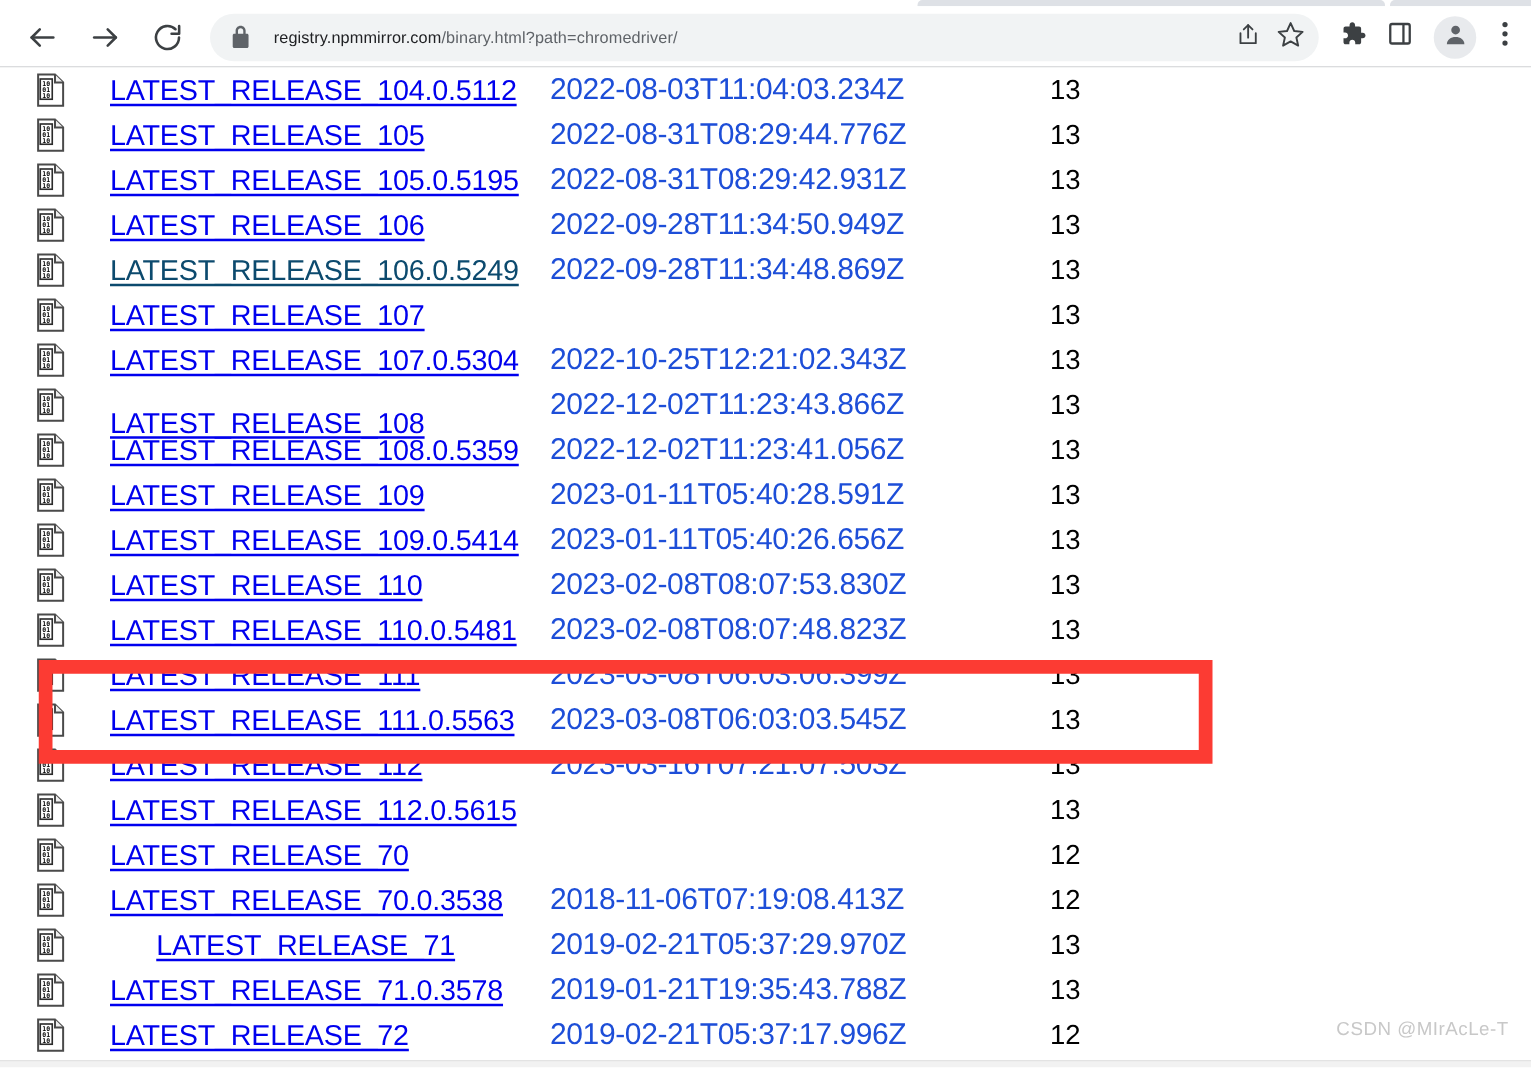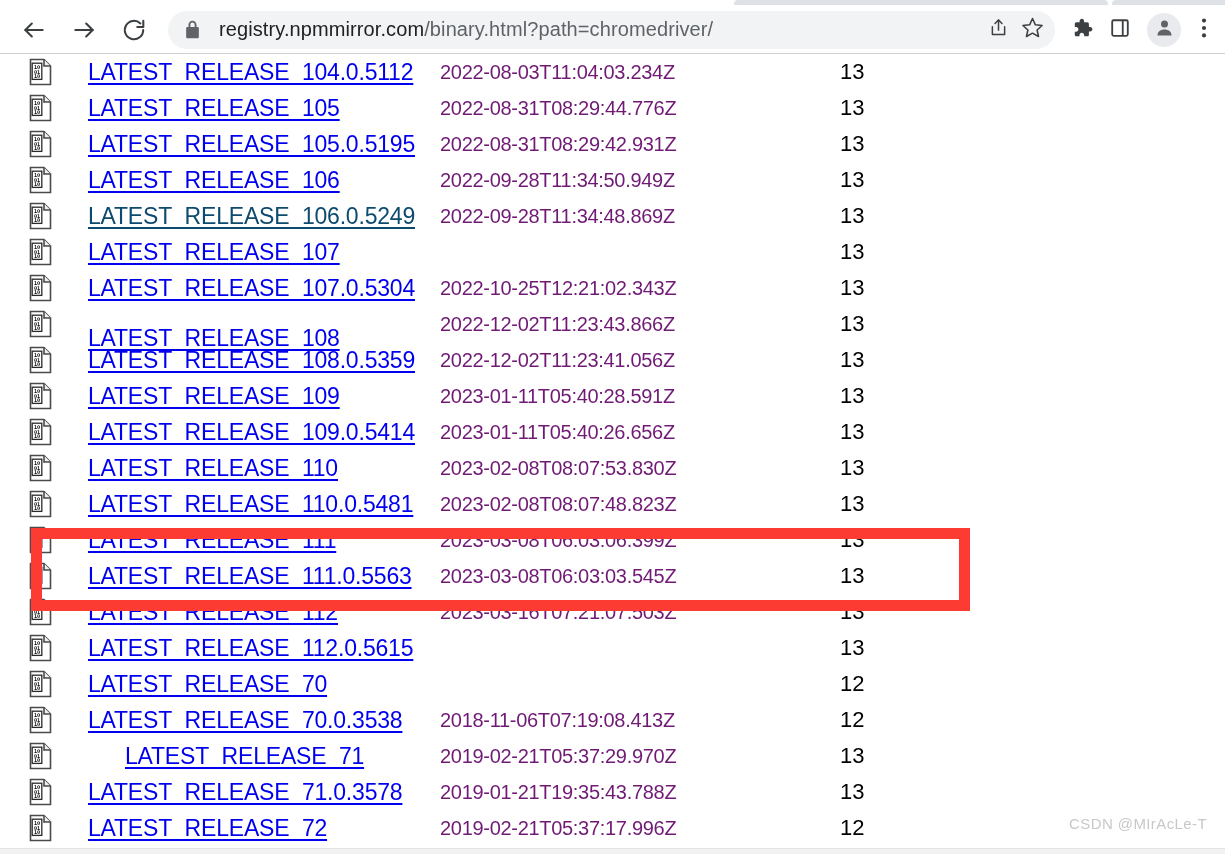--- a/index.html
+++ b/index.html
@@ -80,21 +80,21 @@
     display: flex;
     align-items: center;
     padding-left: 16px;
     padding-right: 6px;
     min-width: 0;
   }
   #site-lock-icon { flex: 0 0 auto; display: flex; align-items: center; }
   #url-text {
     flex: 1 1 auto;
     margin-left: 18px;
-    font-size: 20px;
+    font-size: 13px;
     color: #5f6368;
     white-space: nowrap;
     overflow: hidden;
     letter-spacing: 0.1px;
   }
   #url-text .url-host { color: #202124; }
   #url-text .url-path { color: #5f6368; }
 
   .omni-action {
     width: 34px; height: 34px;
@@ -161,22 +161,22 @@
     color: #0000ee;
     text-decoration: underline;
     text-underline-offset: 3px;
     font-family: "Liberation Sans", sans-serif;
     letter-spacing: -0.2px;
     cursor: pointer;
   }
   .row-date {
     position: absolute;
     left: 440px;
-    font-size: 20px;
-    color: #701a75;
+    font-size: 24px;
+    color: #1d4ed8;
     letter-spacing: -0.3px;
   }
   .row-size {
     position: absolute;
     left: 840px;
     font-size: 22px;
     color: #000000;
   }
 
   

